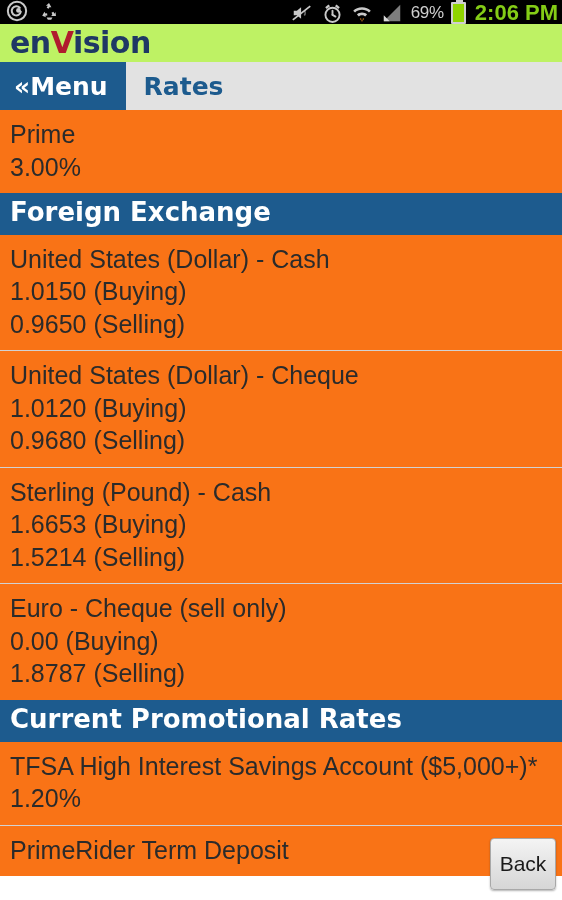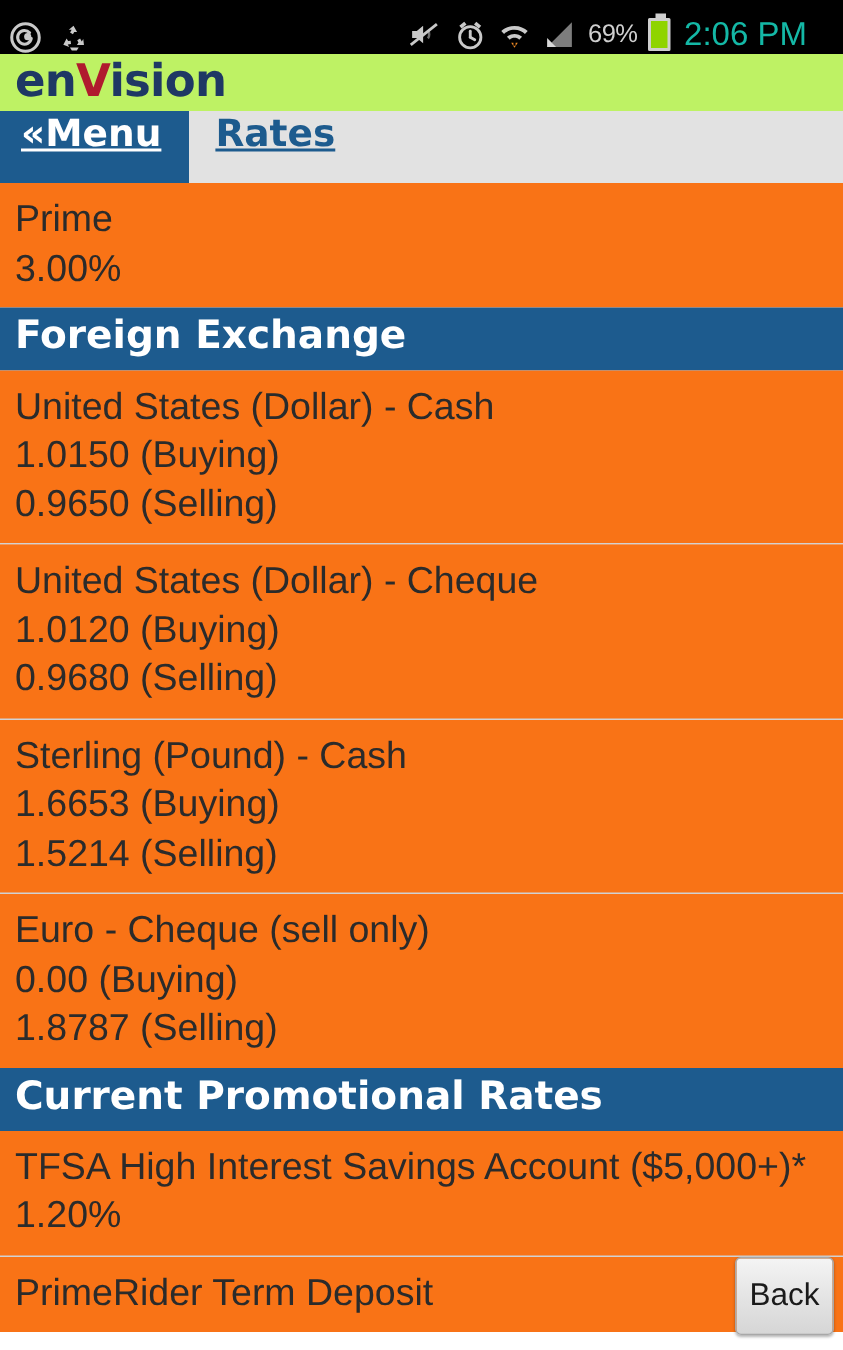--- a/index.html
+++ b/index.html
@@ -5,36 +5,36 @@
   * { margin:0; padding:0; box-sizing:border-box; }
   html, body {
     width:562px; height:900px;
     background:#ffffff;
     font-family:"Liberation Sans", sans-serif;
     overflow:hidden;
   }
 
   
   #status-bar{
-    height:36px; width:100%;
+    height:24px; width:100%;
     background:#000000;
-    display:flex; align-items:flex-end;
-    padding:0 24px 0 6px;
+    display:flex; align-items:flex-start;
+    padding:0 4px 0 6px;
     color:#d8d8d8;
   }
   .sb-left{ display:flex; align-items:center; gap:10px; }
   .sb-right{ margin-left:auto; display:flex; align-items:center; gap:7px; }
   .sb-ico{ display:block; }
   #battery-percent{
     font-size:17px; color:#cfcfcf; letter-spacing:-0.3px;
     font-family:"Liberation Sans", sans-serif;
   }
   #clock{
-    font-size:22px; color:#14b8a6; letter-spacing:0px;
-    margin-left:2px; font-family:"Liberation Sans", sans-serif;
+    font-size:22px; color:#84cc16; letter-spacing:0px;
+    margin-left:2px; font-family:"Liberation Sans", sans-serif;font-weight:bold;
   }
   .batt-body{
     width:15px; height:22px; border:2px solid #cfcfcf;
     position:relative; border-radius:1px; background:#8fd400;
   }
   .batt-body:before{
     content:""; position:absolute; top:-5px; left:3px;
     width:7px; height:3px; background:#cfcfcf;
   }
 
@@ -53,24 +53,23 @@
   #logo .dark{ color:#1f3864; }
   #logo .red{ color:#b01b2e; }
 
   
   #tab-bar{
     height:48px; width:100%;
     background:#e2e2e2;
     display:flex; align-items:stretch;
   }
   .tab{
-    display:flex; 
+    display:flex; align-items:center;
     font-size:25px; font-weight:700;
     font-family:"DejaVu Sans", sans-serif;
-    text-decoration:underline;
   }
   #tab-menu{
     background:#1d5b8e; color:#ffffff;
     padding:0 18px 0 14px;
   }
   #tab-rates{
     color:#1d5b8e;
     padding:0 16px 0 18px;
   }
 

